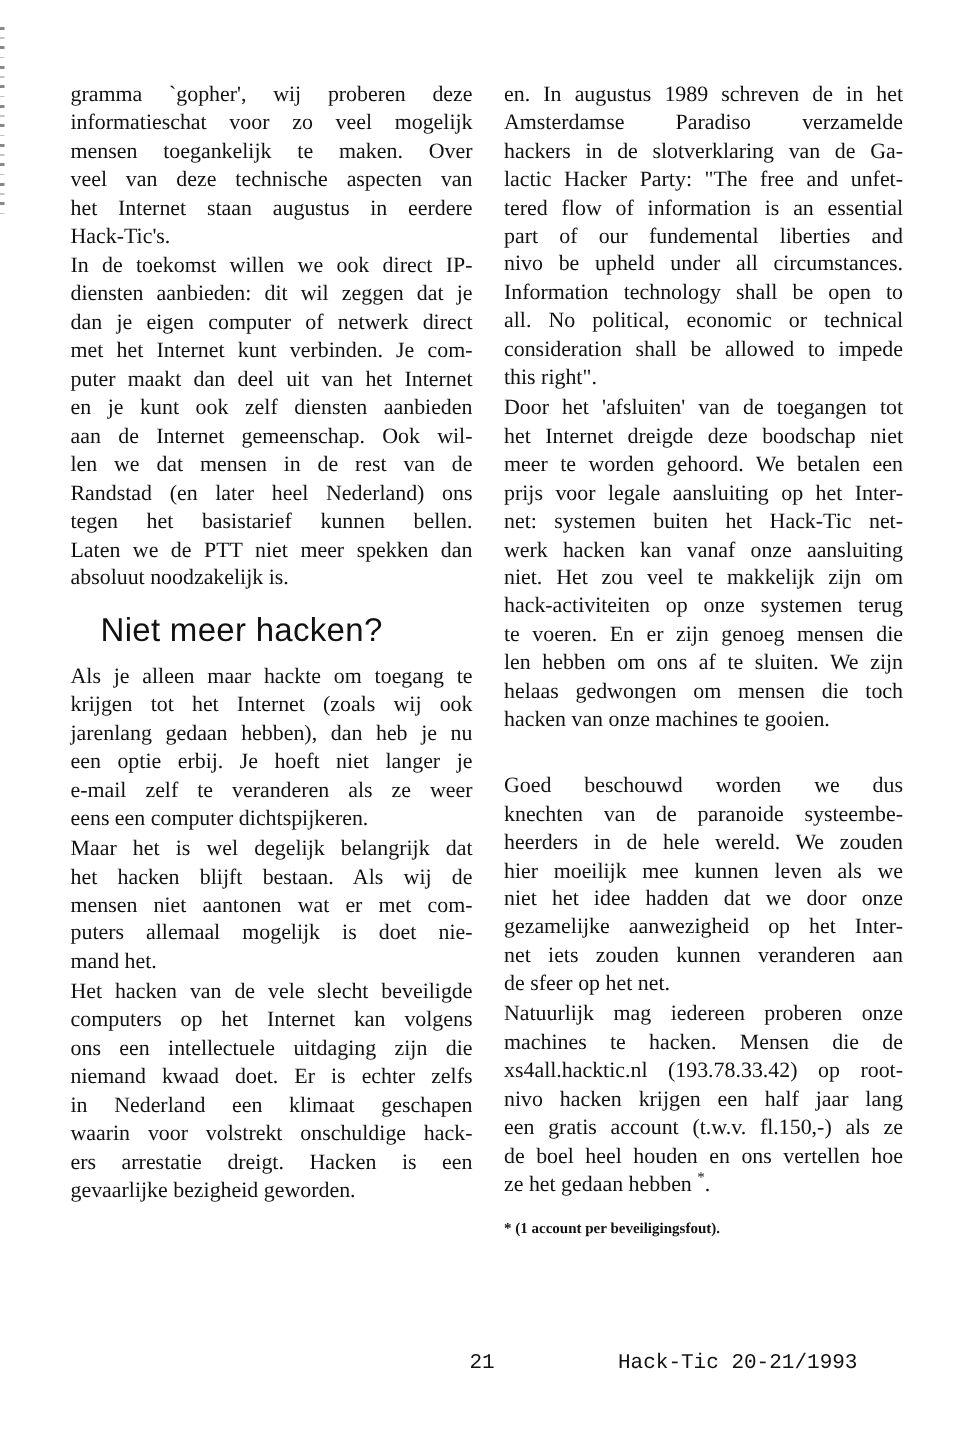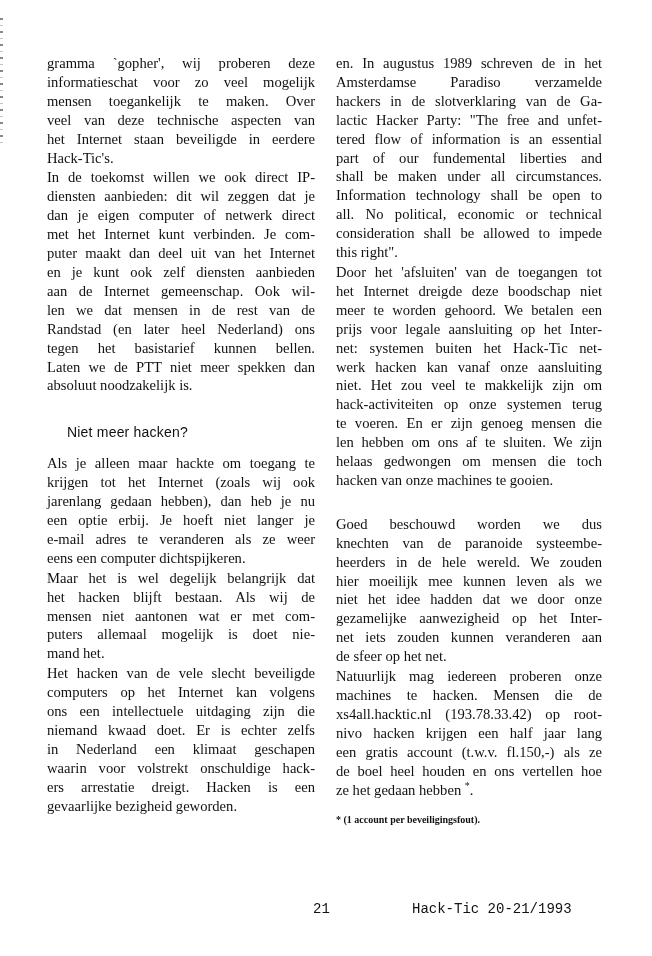--- a/index.html
+++ b/index.html
@@ -14,21 +14,21 @@
       font-family: "Liberation Serif", "DejaVu Serif", serif;
       font-size: 14.6px; line-height: 18.9px; text-align: justify;
     }
     .col.left { left: 47px; }
     .col.right { left: 336px; width: 266px; }
     .col p { margin: 0 0 1px 0; }
     .line { display: block; text-align: justify; text-align-last: justify; white-space: nowrap; }
     .line.last { text-align-last: left; }
     h2.heading {
       font-family: "Liberation Sans", "DejaVu Sans", sans-serif;
-      font-size: 14px; font-weight: normal; margin: 25px 0 10px 20px; line-height: 24px;
+      font-size: 22px; font-weight: normal; margin: 13px 0 10px 20px; line-height: 24px;
       letter-spacing: 0.2px;
     }
     .gap { height: 24px; }
     .footnote-mark { font-size: 10px; vertical-align: super; line-height: 0; }
     .footnote {
       font-family: "Liberation Serif", "DejaVu Serif", serif;
       font-size: 10px; font-weight: bold; margin-top: 14px; line-height: 14px;
     }
     .footer {
       position: absolute; top: 901px; left: 0; width: 652px;
@@ -42,21 +42,21 @@
 <body>
 
 <div class="scan-edge"></div>
 
 <div class="col left" id="left-col">
     <p>
       <span class="line">gramma `gopher', wij proberen deze</span>
       <span class="line">informatieschat voor zo veel mogelijk</span>
       <span class="line">mensen toegankelijk te maken. Over</span>
       <span class="line">veel van deze technische aspecten van</span>
-      <span class="line">het Internet staan beveiligde in eerdere</span>
+      <span class="line">het Internet staan augustus in eerdere</span>
       <span class="line last">Hack-Tic's.</span>
     </p>
     <p>
       <span class="line">In de toekomst willen we ook direct IP-</span>
       <span class="line">diensten aanbieden: dit wil zeggen dat je</span>
       <span class="line">dan je eigen computer of netwerk direct</span>
       <span class="line">met het Internet kunt verbinden. Je com-</span>
       <span class="line">puter maakt dan deel uit van het Internet</span>
       <span class="line">en je kunt ook zelf diensten aanbieden</span>
       <span class="line">aan de Internet gemeenschap. Ook wil-</span>
@@ -65,21 +65,21 @@
       <span class="line">tegen het basistarief kunnen bellen.</span>
       <span class="line">Laten we de PTT niet meer spekken dan</span>
       <span class="line last">absoluut noodzakelijk is.</span>
     </p>
     <h2 class="heading">Niet meer hacken?</h2>
     <p>
       <span class="line">Als je alleen maar hackte om toegang te</span>
       <span class="line">krijgen tot het Internet (zoals wij ook</span>
       <span class="line">jarenlang gedaan hebben), dan heb je nu</span>
       <span class="line">een optie erbij. Je hoeft niet langer je</span>
-      <span class="line">e-mail adres te veranderen als ze weer</span>
+      <span class="line">e-mail zelf te veranderen als ze weer</span>
       <span class="line last">eens een computer dichtspijkeren.</span>
     </p>
     <p>
       <span class="line">Maar het is wel degelijk belangrijk dat</span>
       <span class="line">het hacken blijft bestaan. Als wij de</span>
       <span class="line">mensen niet aantonen wat er met com-</span>
       <span class="line">puters allemaal mogelijk is doet nie-</span>
       <span class="line last">mand het.</span>
     </p>
     <p>
@@ -94,21 +94,21 @@
     </p>
   </div>
 <div class="col right" id="right-col">
     <p>
       <span class="line">en. In augustus 1989 schreven de in het</span>
       <span class="line">Amsterdamse Paradiso verzamelde</span>
       <span class="line">hackers in de slotverklaring van de Ga-</span>
       <span class="line">lactic Hacker Party: "The free and unfet-</span>
       <span class="line">tered flow of information is an essential</span>
       <span class="line">part of our fundemental liberties and</span>
-      <span class="line">shall be maken under all circumstances.</span>
+      <span class="line">nivo be upheld under all circumstances.</span>
       <span class="line">Information technology shall be open to</span>
       <span class="line">all. No political, economic or technical</span>
       <span class="line">consideration shall be allowed to impede</span>
       <span class="line last">this right".</span>
     </p>
     <p>
       <span class="line">Door het 'afsluiten' van de toegangen tot</span>
       <span class="line">het Internet dreigde deze boodschap niet</span>
       <span class="line">meer te worden gehoord. We betalen een</span>
       <span class="line">prijs voor legale aansluiting op het Inter-</span>

